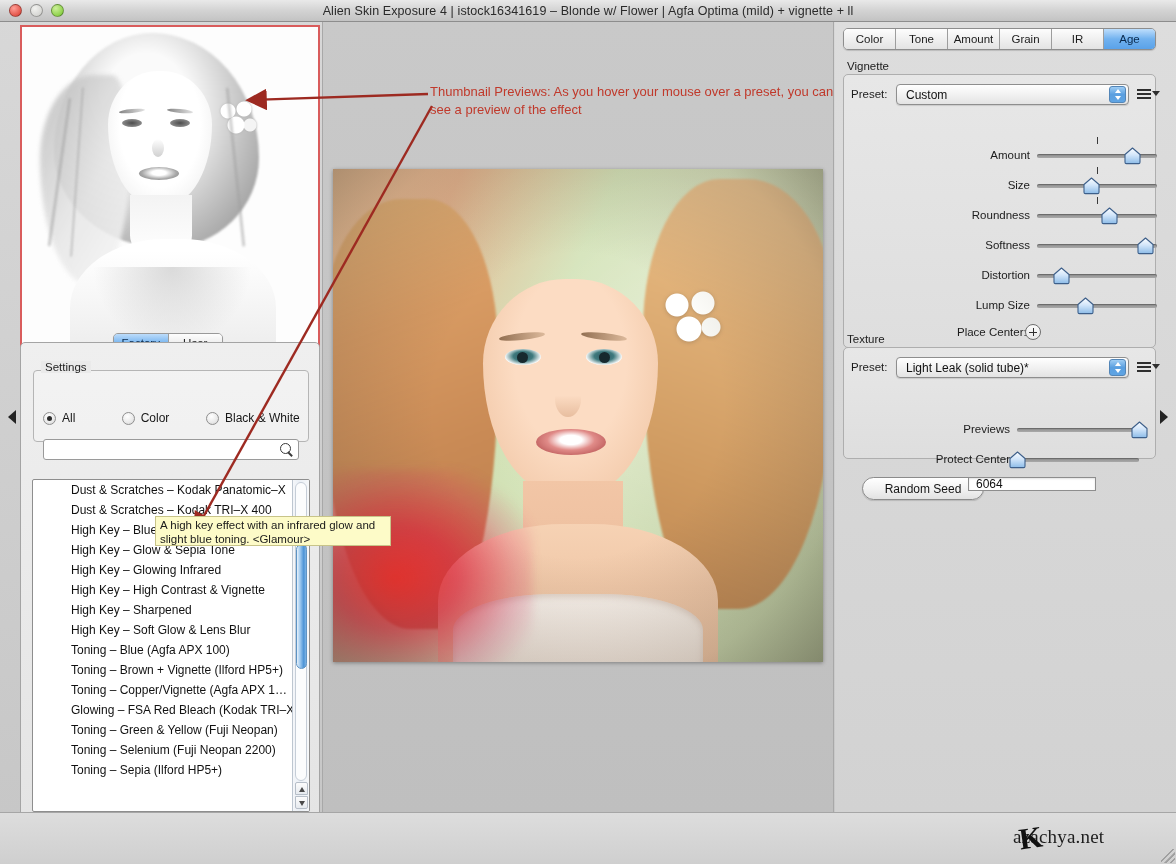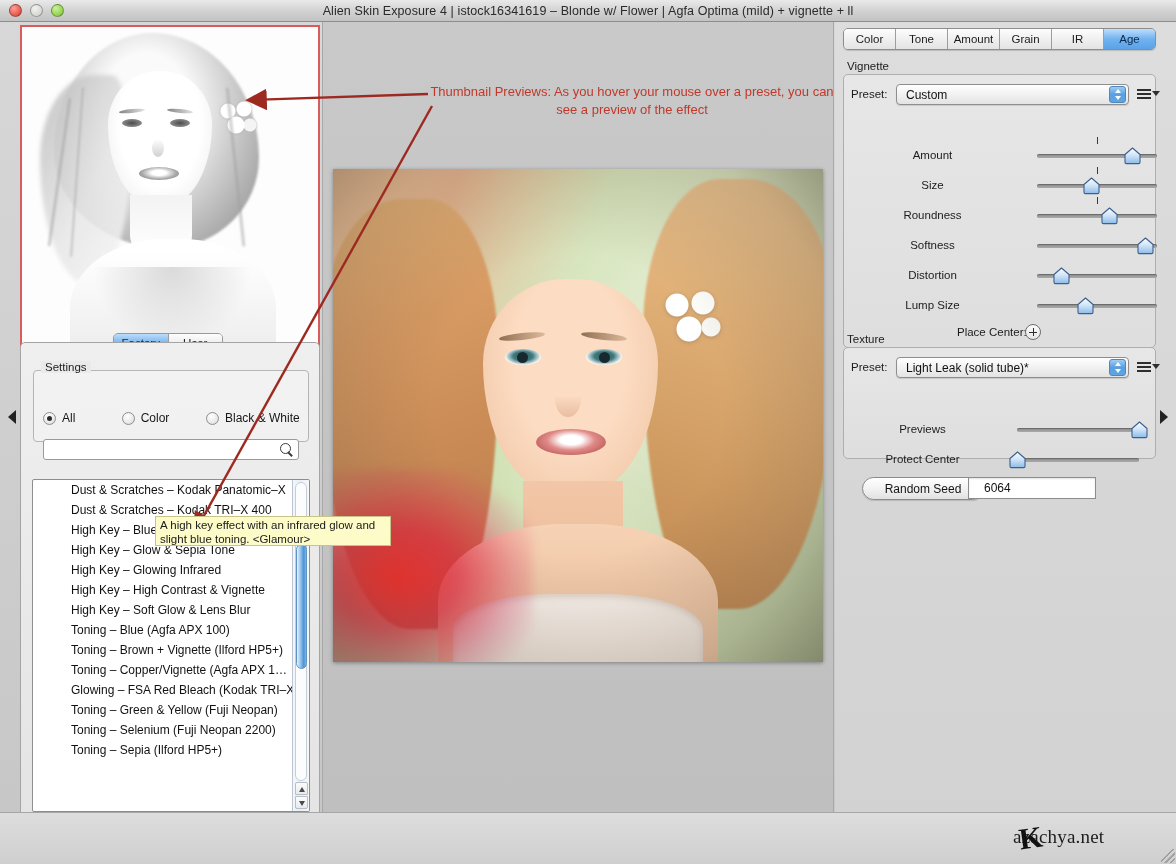--- a/index.html
+++ b/index.html
@@ -289,21 +289,21 @@
     background: radial-gradient(ellipse at 50% 48%, transparent 42%, rgba(90,75,60,.22) 78%, rgba(60,48,38,.42) 100%);
   }
   .canvas-caption {
     position: absolute; left: 0; right: 0; top: 795px; text-align: center;
     font-size: 11.5px; color: #2b2b2b;
   }
 
   
   .anno-text {
     position: absolute; left: 430px; top: 83px; width: 404px;
-    font-size: 13px; color: #c0392b; text-align: center; line-height: 18px;
+    font-size: 13px; color: #c0392b; text-align: left; line-height: 18px;
     z-index: 25; font-family: "Liberation Sans", sans-serif;
   }
   .anno-svg { position: absolute; left: 0; top: 0; width: 1176px; height: 864px;
     pointer-events: none; z-index: 24; }
 
   
   .right-col { position: absolute; left: 835px; top: 22px; width: 341px; height: 790px;
     background: linear-gradient(to bottom, #dddddd, #d2d2d2); }
 
   .tabs {
@@ -321,21 +321,21 @@
     color: #0a2a4d;
   }
 
   .sec-label { position: absolute; font-size: 11.5px; color: #202020; }
   .panel-box {
     position: absolute; border: 1px solid #aeaeae; border-radius: 5px;
     background: linear-gradient(to bottom, #e7e7e7, #dedede);
   }
 
   .row { position: absolute; height: 20px; display: flex; align-items: center; }
-  .row-label { font-size: 11.5px; color: #1c1c1c; text-align: center; }
+  .row-label { font-size: 11.5px; color: #1c1c1c; text-align: right; }
 
   .popup {
     position: relative; height: 21px; border: 1px solid #8e8e8e; border-radius: 4px;
     background: linear-gradient(to bottom, #ffffff, #f0f0f0 55%, #e3e3e3);
     display: flex; align-items: center; padding-left: 9px; font-size: 12px; color: #101010;
     box-shadow: 0 1px 1px rgba(0,0,0,.12);
   }
   .popup .stepper {
     position: absolute; right: 2px; top: 1px; width: 17px; height: 17px;
     border-radius: 3px;
@@ -389,22 +389,22 @@
   .plus-btn::after { left: 6.5px; top: 3px; width: 1.5px; height: 8px; }
 
   .cap-btn {
     position: absolute; height: 23px; border-radius: 12px;
     border: 1px solid #8b8b8b;
     background: linear-gradient(to bottom, #ffffff, #f3f3f3 48%, #e2e2e2);
     font-size: 12px; color: #141414; display: flex; align-items: center; justify-content: center;
     box-shadow: 0 1px 1px rgba(0,0,0,.14);
   }
   .text-field {
-    position: absolute; height: 22px; border: 1px solid #8d8d8d; background: #fff;
-    font-size: 12px; color: #101010; display: flex; align-items: center; padding-left: 15px;
+    position: absolute; height: 14px; border: 1px solid #8d8d8d; background: #fff;
+    font-size: 12px; color: #101010; display: flex; align-items: center; padding-left: 7px;
     box-shadow: inset 0 1px 2px rgba(0,0,0,.12);
   }
 
   
   .bottom {
     position: absolute; left: 0; top: 812px; width: 1176px; height: 52px;
     background: linear-gradient(to bottom, #dddddd, #cfcfcf);
     border-top: 1px solid #a6a6a6;
   }
 
@@ -503,20 +503,21 @@
       </div>
 
       <div class="preset-list">
         <div class="preset-scroll" id="preset-scroll">
             <div class="preset-item">Dust &amp; Scratches – Kodak Panatomic–X</div>
             <div class="preset-item">Dust &amp; Scratches – Kodak TRI–X 400</div>
             <div class="preset-item">High Key – Blue Tone &amp; Vignette (white)</div>
             <div class="preset-item">High Key – Glow &amp; Sepia Tone</div>
             <div class="preset-item">High Key – Glowing Infrared</div>
             <div class="preset-item">High Key – High Contrast &amp; Vignette</div>
+            <div class="preset-item">High Key – Sharpened</div>
             <div class="preset-item">High Key – Soft Glow &amp; Lens Blur</div>
             <div class="preset-item">Toning – Blue (Agfa APX 100)</div>
             <div class="preset-item">Toning – Brown + Vignette (Ilford HP5+)</div>
             <div class="preset-item">Toning – Copper/Vignette (Agfa APX 1…</div>
             <div class="preset-item">Glowing – FSA Red Bleach (Kodak TRI–X)</div>
             <div class="preset-item">Toning – Green &amp; Yellow (Fuji Neopan)</div>
             <div class="preset-item">Toning – Selenium (Fuji Neopan 2200)</div>
             <div class="preset-item">Toning – Sepia (Ilford HP5+)</div>
           </div>
         <div class="sb">

